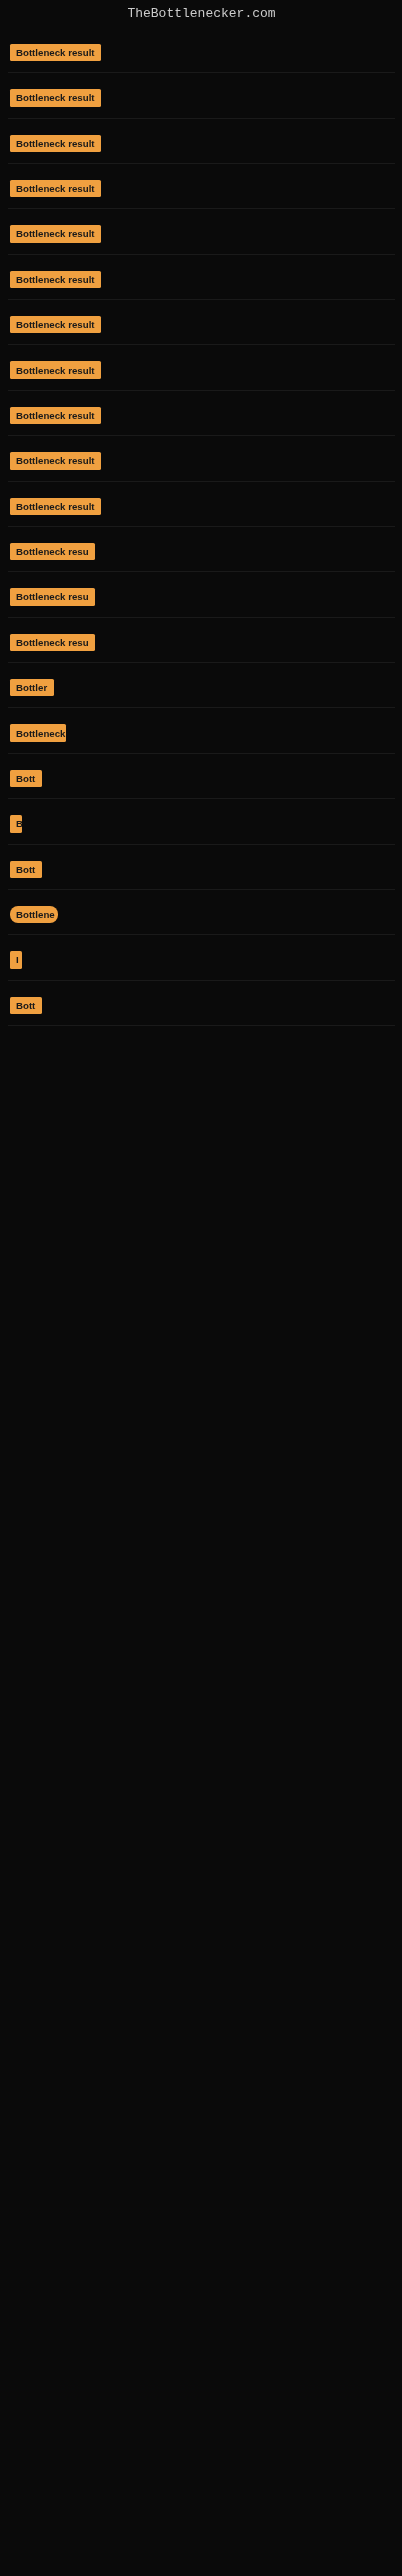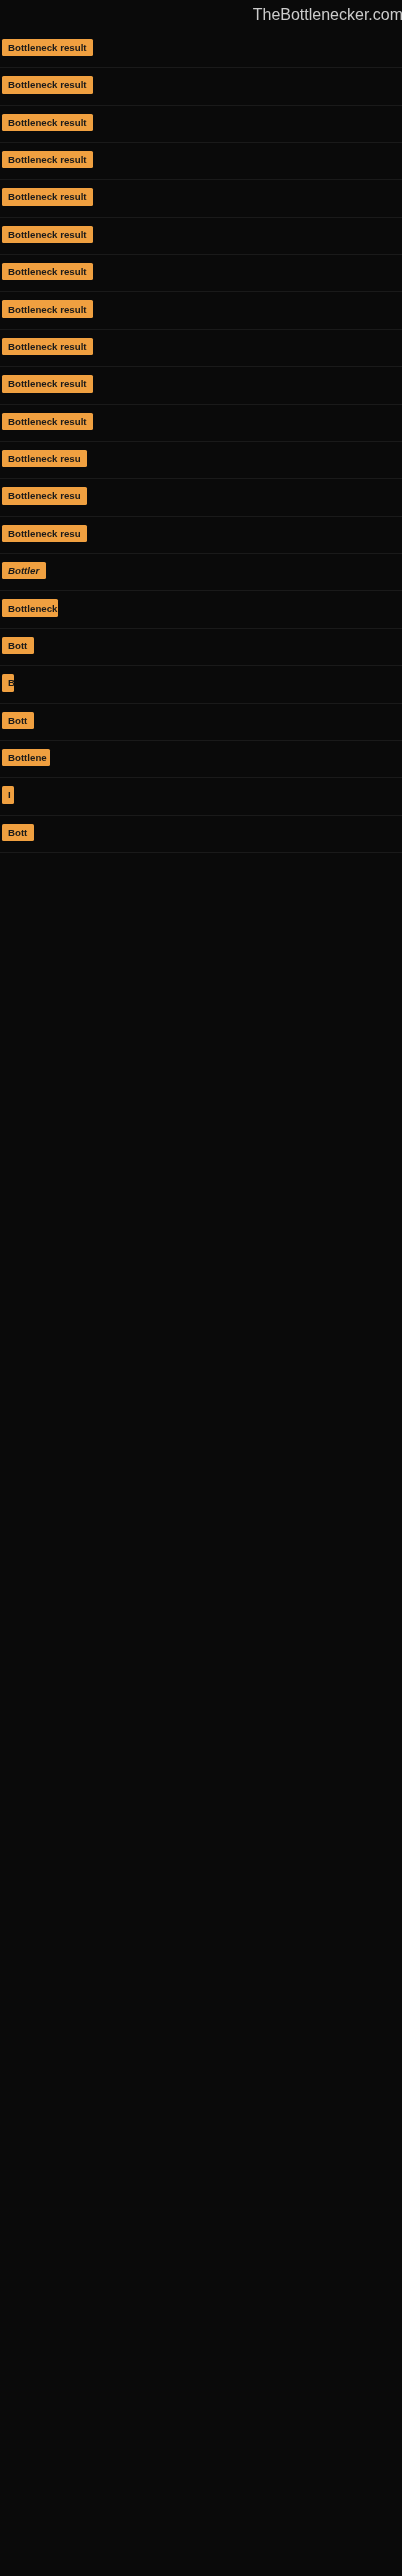--- a/index.html
+++ b/index.html
@@ -10,41 +10,42 @@
 
     body {
       width: 403px;
       min-height: 2576px;
       background-color: #0a0a0a;
       font-family: Arial, sans-serif;
       position: relative;
     }
 
     .site-title {
-      text-align: right;
+      text-align: center;
       color: #cccccc;
-      font-size: 16px;
+      font-size: 13px;
       padding: 6.4px 0;
       background-color: #0a0a0a;
+      font-family: Liberation Mono, monospace;
     }
 
     .bottleneck-bar {
       display: inline-block;
       background-color: #f0a040;
       color: #1a1a1a;
       font-size: 9.7px;
       font-weight: bold;
       padding: 3.2px 6.4px;
       border-radius: 1.6px;
       white-space: nowrap;
       overflow: hidden;
     }
 
     .row {
-      margin: 0;
+      margin: 8px;
       padding: 8px 1.6px;
       border-bottom: 0.8px solid #1a1a1a;
     }
   </style>
 </head>
 <body>
 
 <div class="site-title">
   <span>TheBottlenecker.com</span>
 </div>
@@ -57,22 +58,22 @@
     <div class="row"><span class="bottleneck-bar" style="max-width: 97px;">Bottleneck result</span></div>
     <div class="row"><span class="bottleneck-bar" style="max-width: 97px;">Bottleneck result</span></div>
     <div class="row"><span class="bottleneck-bar" style="max-width: 97px;">Bottleneck result</span></div>
     <div class="row"><span class="bottleneck-bar" style="max-width: 97px;">Bottleneck result</span></div>
     <div class="row"><span class="bottleneck-bar" style="max-width: 93px;">Bottleneck result</span></div>
     <div class="row"><span class="bottleneck-bar" style="max-width: 93px;">Bottleneck result</span></div>
     <div class="row"><span class="bottleneck-bar" style="max-width: 93px;">Bottleneck result</span></div>
     <div class="row"><span class="bottleneck-bar" style="max-width: 86px;">Bottleneck resu</span></div>
     <div class="row"><span class="bottleneck-bar" style="max-width: 86px;">Bottleneck resu</span></div>
     <div class="row"><span class="bottleneck-bar" style="max-width: 86px;">Bottleneck resu</span></div>
-    <div class="row"><span class="bottleneck-bar" style="max-width: 44px; font-style: italic;">Bottler</span></div>
+    <div class="row"><span class="bottleneck-bar" style="max-width: 44px;">Bottler</span></div>
     <div class="row"><span class="bottleneck-bar" style="max-width: 56px;">Bottleneck</span></div>
     <div class="row"><span class="bottleneck-bar" style="max-width: 32px;">Bott</span></div>
     <div class="row"><span class="bottleneck-bar" style="max-width: 12px;">B</span></div>
     <div class="row"><span class="bottleneck-bar" style="max-width: 32px;">Bott</span></div>
-    <div class="row"><span class="bottleneck-bar" style="max-width: 48px;">Bottlene</span></div>
+    <div class="row"><span class="bottleneck-bar" style="max-width: 48px; border-radius: 8px;">Bottlene</span></div>
     <div class="row"><span class="bottleneck-bar" style="max-width: 6.4px;">I</span></div>
     <div class="row"><span class="bottleneck-bar" style="max-width: 32px;">Bott</span></div>
   </div>
 
 
 </body></html>

